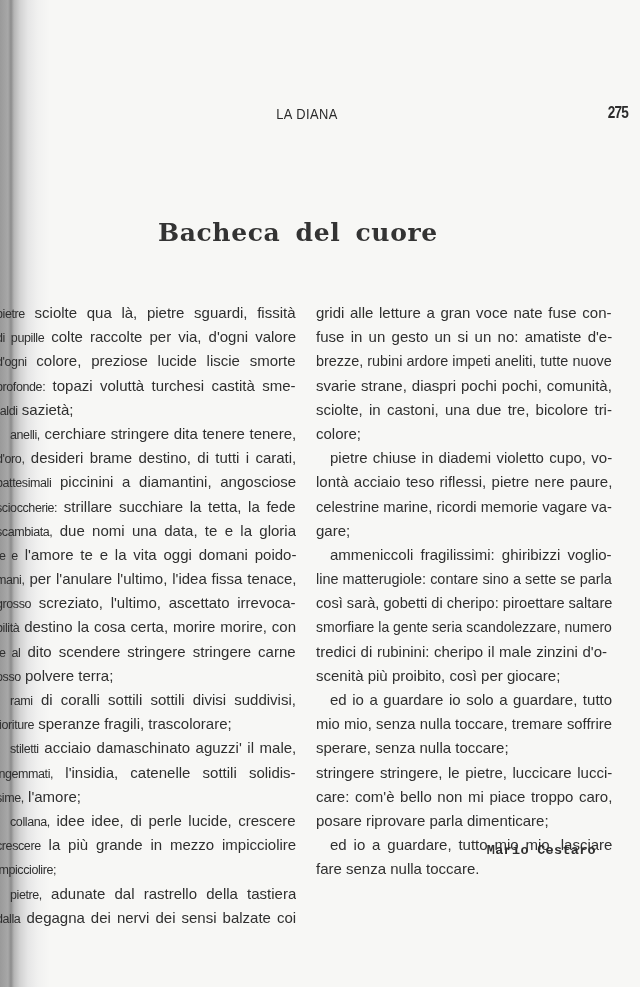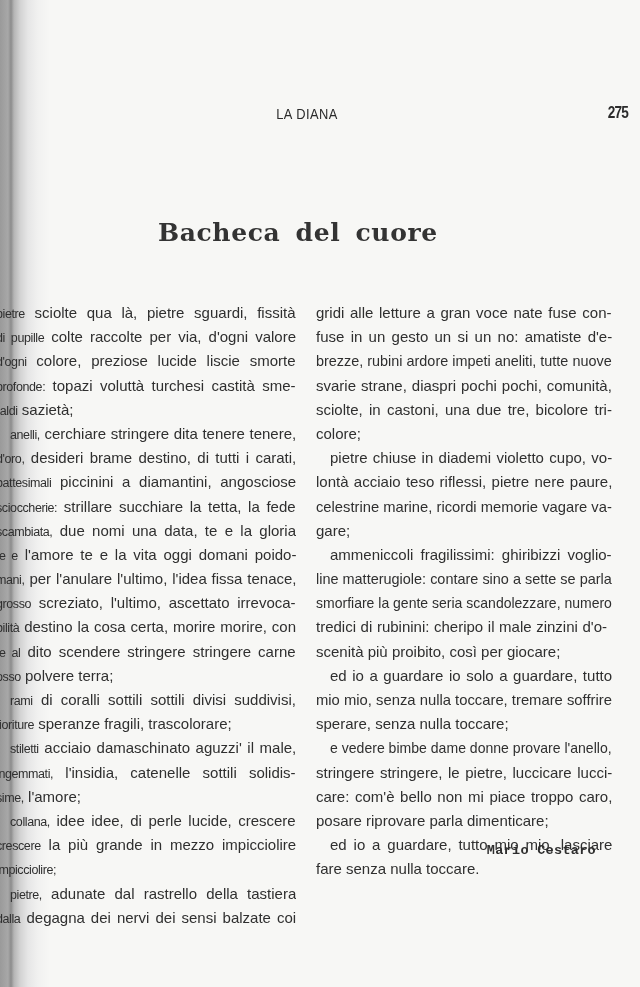--- a/index.html
+++ b/index.html
@@ -159,27 +159,27 @@
       <span class="line"><span class="condensed" style="transform: scaleX(0.961);"><span>brezze, rubini ardore impeti aneliti, tutte nuove</span></span></span>
       <span class="line"><span class="condensed" style="word-spacing: 0.8px;"><span>svarie strane, diaspri pochi pochi, comunità,</span></span></span>
       <span class="line"><span class="condensed" style="word-spacing: 2.14px;"><span>sciolte, in castoni, una due tre, bicolore tri-</span></span></span>
       <span class="line last"><span class="condensed"><span>colore;</span></span></span>
       <span class="line indent last-justify"><span class="condensed" style="word-spacing: 1.17px;"><span>pietre chiuse in diademi violetto cupo, vo-</span></span></span>
       <span class="line"><span class="condensed" style="word-spacing: 1.17px;"><span>lontà acciaio teso riflessi, pietre nere paure,</span></span></span>
       <span class="line"><span class="condensed" style="transform: scaleX(0.983);"><span>celestrine marine, ricordi memorie vagare va-</span></span></span>
       <span class="line last"><span class="condensed"><span>gare;</span></span></span>
       <span class="line indent last-justify"><span class="condensed" style="word-spacing: 3px;"><span>ammeniccoli fragilissimi: ghiribizzi voglio-</span></span></span>
       <span class="line"><span class="condensed" style="transform: scaleX(0.964);"><span>line matterugiole: contare sino a sette se parla</span></span></span>
+      <span class="line"><span class="condensed" style="transform: scaleX(0.974);"><span>così sarà, gobetti di cheripo: piroettare saltare</span></span></span>
       <span class="line"><span class="condensed" style="transform: scaleX(0.934);"><span>smorfiare la gente seria scandolezzare, numero</span></span></span>
       <span class="line"><span class="condensed" style="word-spacing: 0.43px;"><span>tredici di rubinini: cheripo il male zinzini d'o-</span></span></span>
       <span class="line last"><span class="condensed"><span>scenità più proibito, così per giocare;</span></span></span>
       <span class="line indent last-justify"><span class="condensed" style="word-spacing: 1.38px;"><span>ed io a guardare io solo a guardare, tutto</span></span></span>
       <span class="line"><span class="condensed" style="transform: scaleX(0.987);"><span>mio mio, senza nulla toccare, tremare soffrire</span></span></span>
       <span class="line last"><span class="condensed"><span>sperare, senza nulla toccare;</span></span></span>
-      <span class="line indent last-justify"><span class="condensed" style="transform: scaleX(0.937);"><span>e vedere bimbe dame donne provare l'anello,</span></span></span>
       <span class="line"><span class="condensed" style="word-spacing: 1.4px;"><span>stringere stringere, le pietre, luccicare lucci-</span></span></span>
       <span class="line"><span class="condensed" style="word-spacing: 1.43px;"><span>care: com'è bello non mi piace troppo caro,</span></span></span>
       <span class="line last"><span class="condensed"><span>posare riprovare parla dimenticare;</span></span></span>
       <span class="line indent last-justify"><span class="condensed" style="word-spacing: 2.71px;"><span>ed io a guardare, tutto mio mio, lasciare</span></span></span>
       <span class="line last"><span class="condensed"><span>fare senza nulla toccare.</span></span></span>
     </div>
 
   <div class="signature">Mario Cestaro</div>
 </div>
 

